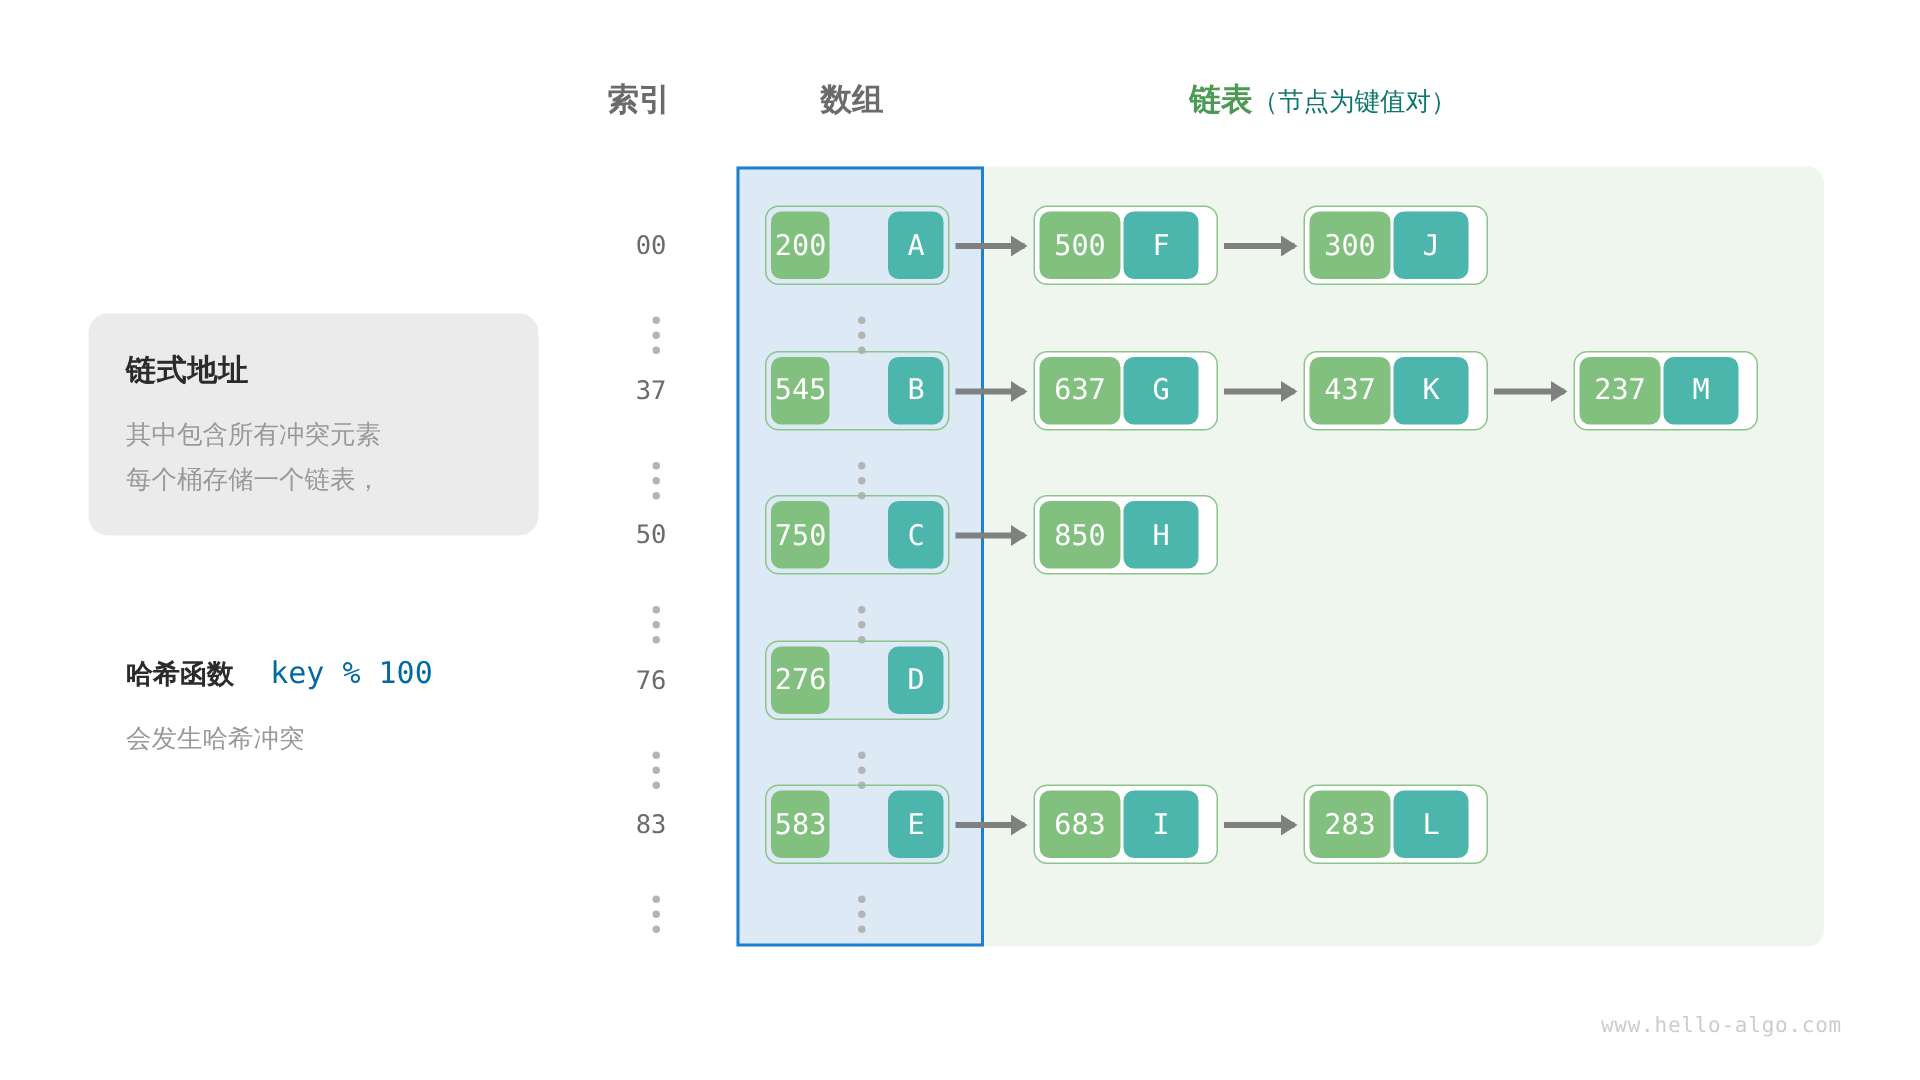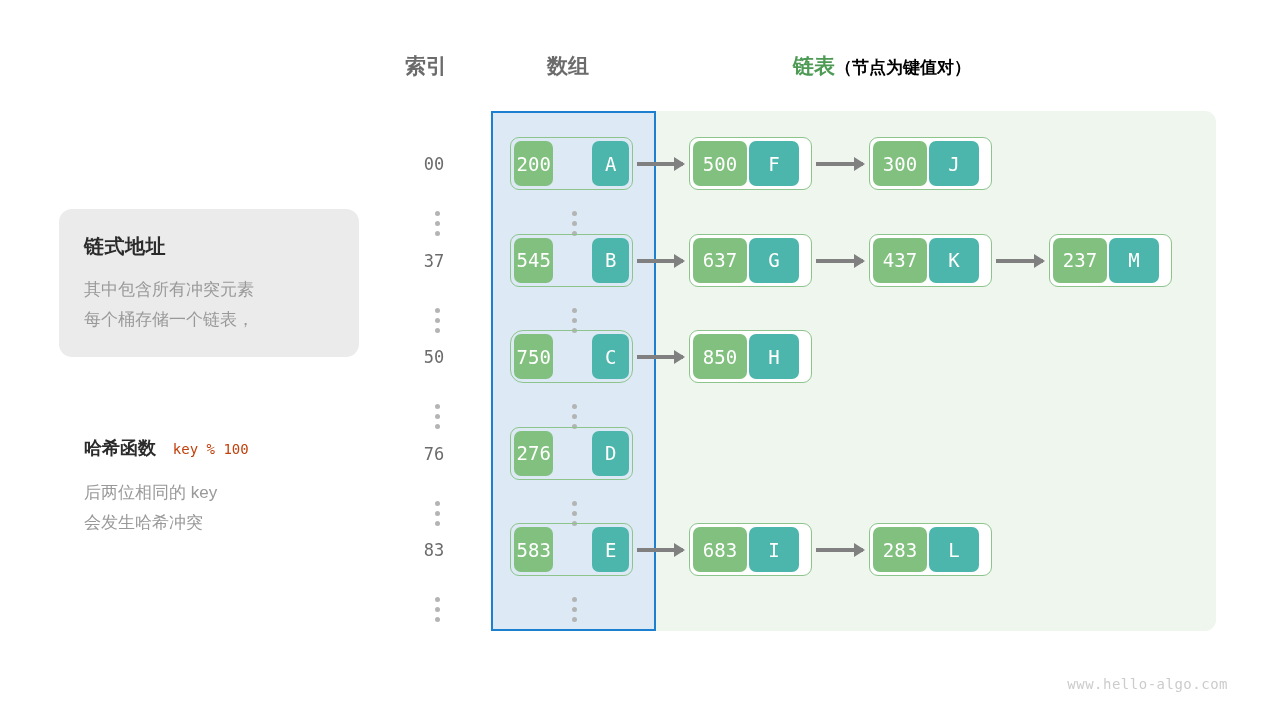--- a/index.html
+++ b/index.html
@@ -9,21 +9,21 @@
     font-family:"Liberation Sans","DejaVu Sans",sans-serif;
     position:relative;overflow:hidden;
   }
   .stage{position:absolute;left:0;top:0;width:1280px;height:636px;}
 
   
   .hdr{position:absolute;font-weight:bold;font-size:21px;color:#6b6b6b;white-space:nowrap;}
   .hdr-index{left:405px;top:52px;}
   .hdr-array{left:547px;top:52px;}
   .hdr-list{left:793px;top:52px;color:#4c9a54;}
-  .hdr-list .sub{color:#000000;font-weight:bold;font-size:17px;}
+  .hdr-list .sub{color:#0f766e;font-weight:normal;font-size:17px;}
 
   
   .card{
     position:absolute;left:59px;top:209px;width:300px;height:148px;
     background:#ebebeb;border-radius:13px;
   }
   .card-title{
     position:absolute;left:84px;top:233px;
     font-size:20px;font-weight:bold;color:#2b2b2b;letter-spacing:.5px;
   }
@@ -31,21 +31,21 @@
     position:absolute;left:84px;top:275px;width:270px;
     font-size:17px;color:#999999;line-height:30px;
   }
 
   .fn-title{
     position:absolute;left:84px;top:436px;
     font-size:18px;font-weight:bold;color:#2b2b2b;white-space:nowrap;
   }
   .fn-title .mono{
     font-family:"DejaVu Sans Mono","Liberation Mono",monospace;
-    font-weight:normal;font-size:14px;color:#c2410c;
+    font-weight:normal;font-size:20px;color:#0369a1;
   }
   .fn-body{
     position:absolute;left:84px;top:478px;width:280px;
     font-size:17px;color:#999999;line-height:30px;
   }
 
   
   .list-panel{
     position:absolute;left:491px;top:111px;width:725px;height:520px;
     background:#eef6ee;border-radius:11px;
@@ -131,21 +131,20 @@
 
   <div class="card"></div>
   <div class="card-title">链式地址</div>
   <div class="card-body">
     <div>其中包含所有冲突元素</div>
     <div>每个桶存储一个链表，</div>
   </div>
 
   <div class="fn-title"><span>哈希函数</span><span class="mono">&nbsp;&nbsp;</span><span class="mono">key % 100</span></div>
   <div class="fn-body">
-    <div>后两位相同的  key</div>
     <div>会发生哈希冲突</div>
   </div>
 
   <div id="dyn">
       <div class="idx" style="top: 154px;">00</div>
       <div class="node inbucket" style="left: 510px; top: 137px; width: 123px;">
         <div class="cell key">200</div>
         <div class="cell val">A</div>
       </div>
       <div class="node" style="left: 689px; top: 137px; width: 123px;">
@@ -192,21 +191,21 @@
         <i></i>
         <i></i>
         <i></i>
       </div>
       <div class="dots" style="left: 569px; top: 307.5px;">
         <i></i>
         <i></i>
         <i></i>
       </div>
       <div class="idx" style="top: 347px;">50</div>
-      <div class="node inbucket" style="left: 510px; top: 330px; width: 123px; border-radius: 13px;">
+      <div class="node inbucket" style="left: 510px; top: 330px; width: 123px;">
         <div class="cell key">750</div>
         <div class="cell val">C</div>
       </div>
       <div class="node" style="left: 689px; top: 330px; width: 123px;">
         <div class="cell key">850</div>
         <div class="cell val">H</div>
       </div>
       <div class="arrow" style="left: 637px; top: 355px; width: 46px;"></div>
       <div class="dots" style="left: 432px; top: 404px;">
         <i></i>

